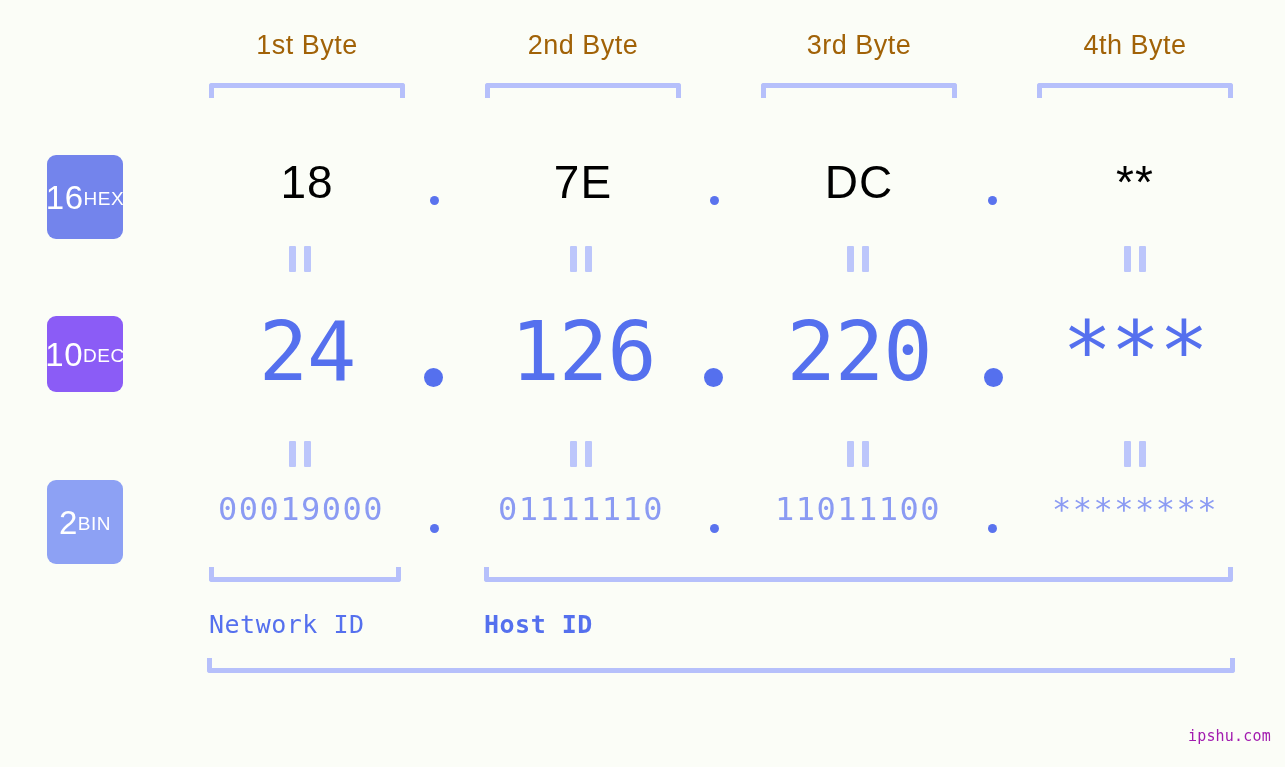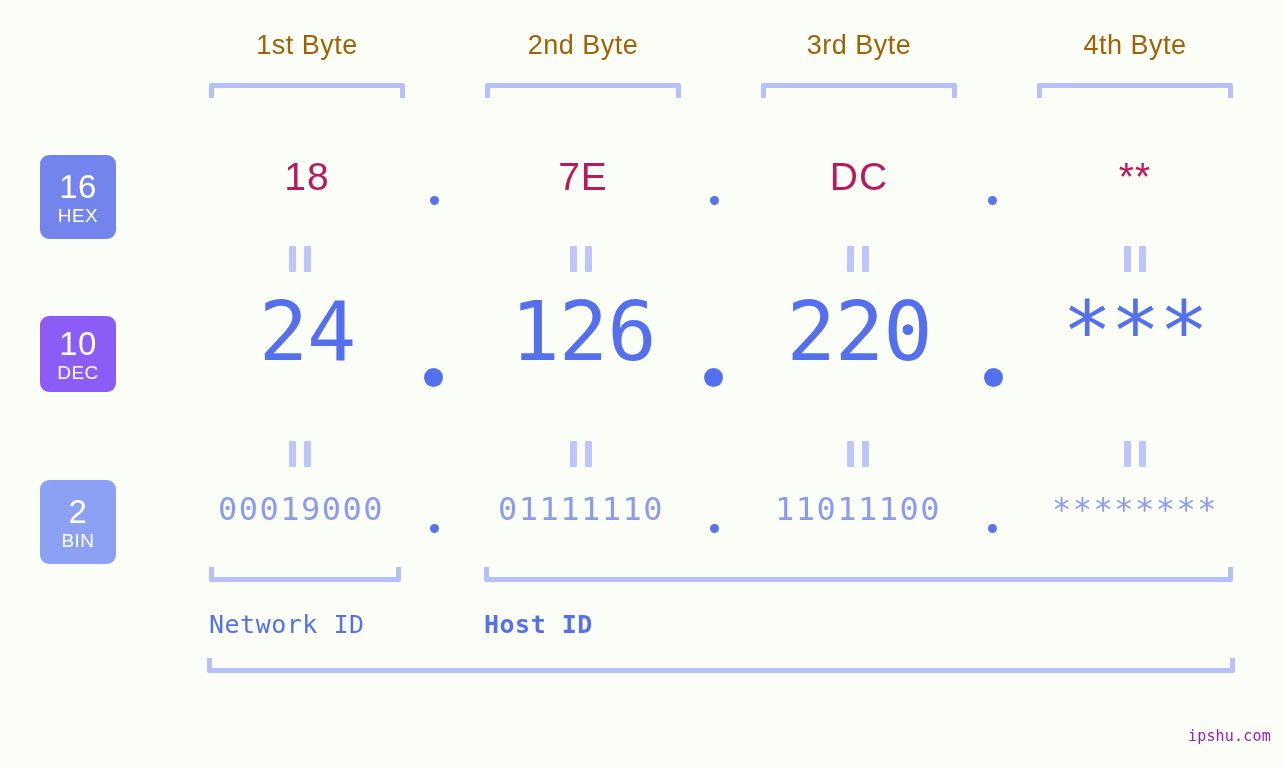--- a/index.html
+++ b/index.html
@@ -48,29 +48,29 @@
     border-top: none;
     border-bottom-left-radius: 3px;
     border-bottom-right-radius: 3px;
     height: 15px;
     box-sizing: border-box;
   }
 
   
   .badge {
     position: absolute;
-    left: 40px;
+    left: 47px;
     width: 76px;
     border-radius: 9px;
     color: #ffffff;
     text-align: center;
     box-sizing: border-box;
     font-family: "Liberation Sans", sans-serif;
     display: flex;
-    flex-direction: column;
+    flex-direction: row;
     align-items: center;
     justify-content: center;
     line-height: 1;
   }
   .badge .num {
     font-size: 33px;
     font-weight: 400;
     letter-spacing: 0.5px;
   }
   .badge .nm {
@@ -85,26 +85,26 @@
 
   
   .value {
     position: absolute;
     text-align: center;
     white-space: nowrap;
   }
   .row-hex .value {
     top: 155px;
     font-family: "Liberation Sans", sans-serif;
-    font-size: 39px;
-    color: #be185d;
+    font-size: 46px;
+    color: #000000;
     letter-spacing: 1px;
   }
   .row-dec .value {
-    top: 284px;
+    top: 304px;
     font-family: "DejaVu Sans Mono", monospace;
     font-size: 82px;
     color: #5570ee;
     letter-spacing: -1px;
   }
   .row-bin .value {
     top: 490px;
     font-family: "DejaVu Sans Mono", monospace;
     font-size: 32px;
     color: #8b9bf3;

